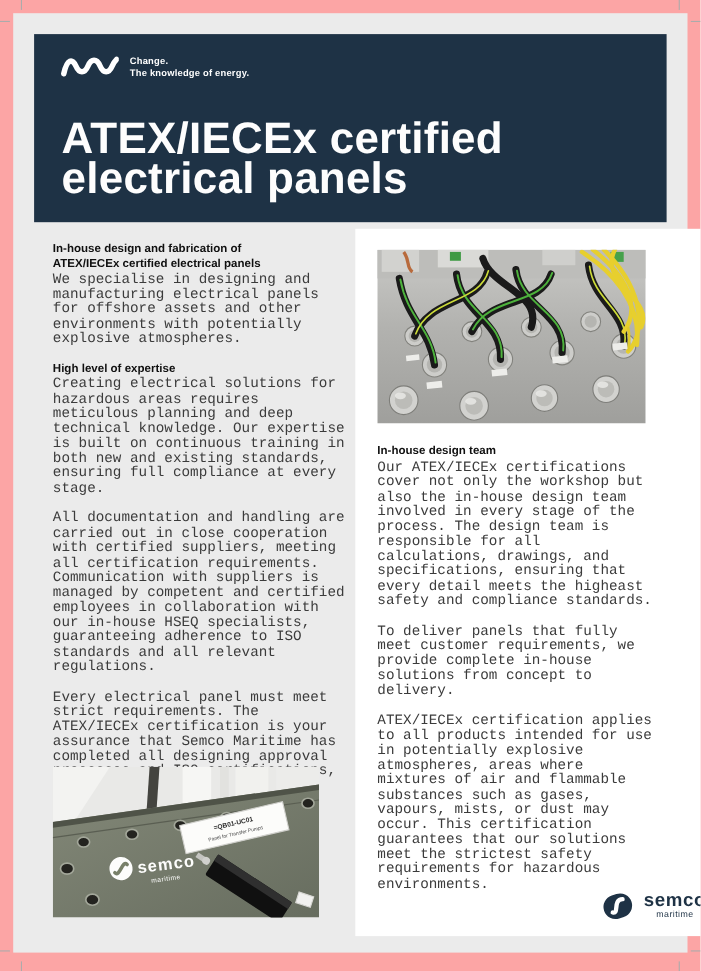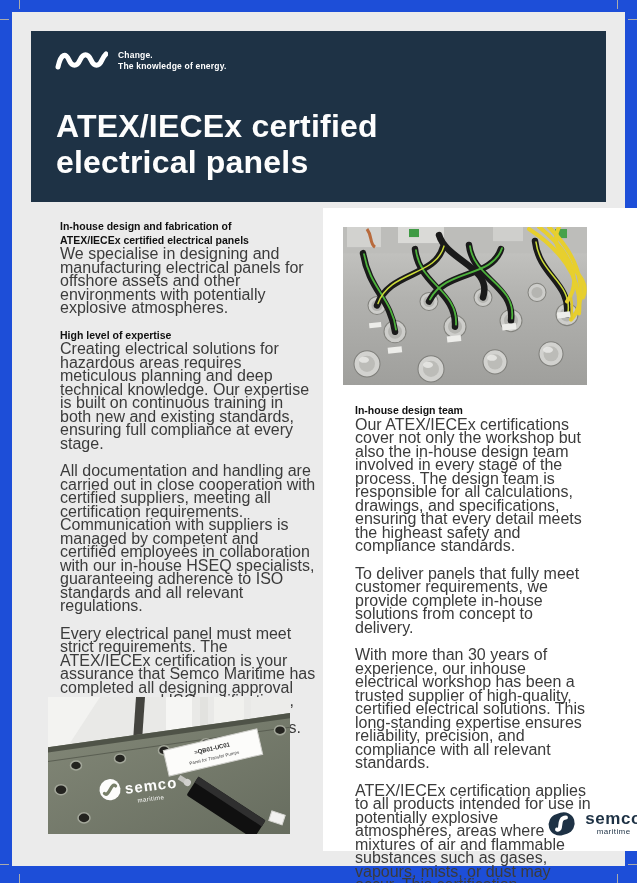--- a/index.html
+++ b/index.html
@@ -1,35 +1,35 @@
 <!DOCTYPE html>
 <html><head>
 <meta charset="utf-8">
 <style>
   html,body{margin:0;padding:0;background:#ffffff;}
-  .canvas{position:relative;width:637px;height:883px;background:#1d4ed8;overflow:hidden;
+  .canvas{position:relative;width:637px;height:883px;background:#fca5a5;overflow:hidden;
           font-family:"Liberation Sans",sans-serif;-webkit-font-smoothing:antialiased;}
   .crop{position:absolute;background:#ababab;}
   .page{position:absolute;left:12px;top:12px;width:613px;height:854px;background:#ebebeb;}
 
   
   .masthead{position:absolute;left:19px;top:19px;width:575px;height:171px;background:#1e3245;color:#fff;}
   .brand{position:absolute;left:23px;top:15px;display:flex;align-items:flex-start;gap:10px;}
   .tagline{font-size:8.5px;font-weight:bold;line-height:11px;letter-spacing:0.2px;padding-top:4px;}
-  .page-title{position:absolute;left:25px;top:77px;margin:0;font-size:32px;line-height:36px;
+  .page-title{position:absolute;left:25px;top:77px;margin:0;font-size:40px;line-height:36px;
               font-weight:700;letter-spacing:0.2px;white-space:pre-line;color:#fdfdfd;}
 
   
   .left-col{position:absolute;left:36px;top:208px;width:268px;}
   .right-card{position:absolute;left:311px;top:196px;width:333px;height:643px;background:#ffffff;}
   .right-col{position:absolute;left:20px;top:196px;width:250px;}
-  .sec{margin:0 0 14px 12px;}
+  .sec{margin:0 0 14px 0;}
   .sec h3{margin:0;font-size:10.5px;line-height:13.5px;color:#101010;font-weight:bold;white-space:pre-line;}
   .sec h3:empty{display:none;}
-  .sec p{margin:0;font-size:16px;line-height:13.5px;color:#3b3b3b;}
+  .sec p{margin:0;font-size:13px;line-height:13.5px;color:#3b3b3b;font-family:Liberation Mono, monospace;}
 
   
   .photo1{position:absolute;left:20px;top:19px;width:244px;height:158px;}
   .photo1 svg,.photo2 svg{display:block;width:100%;height:100%;}
   .photo2{position:absolute;left:36px;top:685px;width:242px;height:137px;}
 
   
   .card-logo{position:absolute;right:14px;bottom:10px;display:flex;align-items:center;gap:6px;}
   .card-logo .emblem{width:35px;height:35px;}
   .brand-words{display:flex;flex-direction:column;}
@@ -185,21 +185,20 @@
       <section class="right-col">
         <div class="sec">
           <h3>In-house design team</h3>
           <p>Our ATEX/IECEx certifications cover not only the workshop but also the in-house design team involved in every stage of the process. The design team is responsible for all calculations, drawings, and specifications, ensuring that every detail meets the higheast safety and compliance standards.</p>
         </div>
         <div class="sec">
 
           <p>To deliver panels that fully meet customer requirements, we provide complete in-house solutions from concept to delivery.</p>
         </div>
         <div class="sec">
-          <p>With more than 30 years of experience, our inhouse electrical workshop has been a trusted supplier of high-quality, certified electrical solutions. This long-standing expertise ensures reliability, precision, and compliance with all relevant standards.</p>
         </div>
         <div class="sec">
           <p>ATEX/IECEx certification applies to all products intended for use in potentially explosive atmospheres, areas where mixtures of air and flammable substances such as gases, vapours, mists, or dust may occur. This certification guarantees that our solutions meet the strictest safety requirements for hazardous environments.</p>
         </div>
       </section>
 
       <div class="card-logo">
         <svg class="emblem" viewBox="0 0 40 40">
           <g transform="rotate(-18 20 20)">
             <rect x="5" y="8" width="30" height="25" rx="12.5" fill="#1e3245"></rect>

